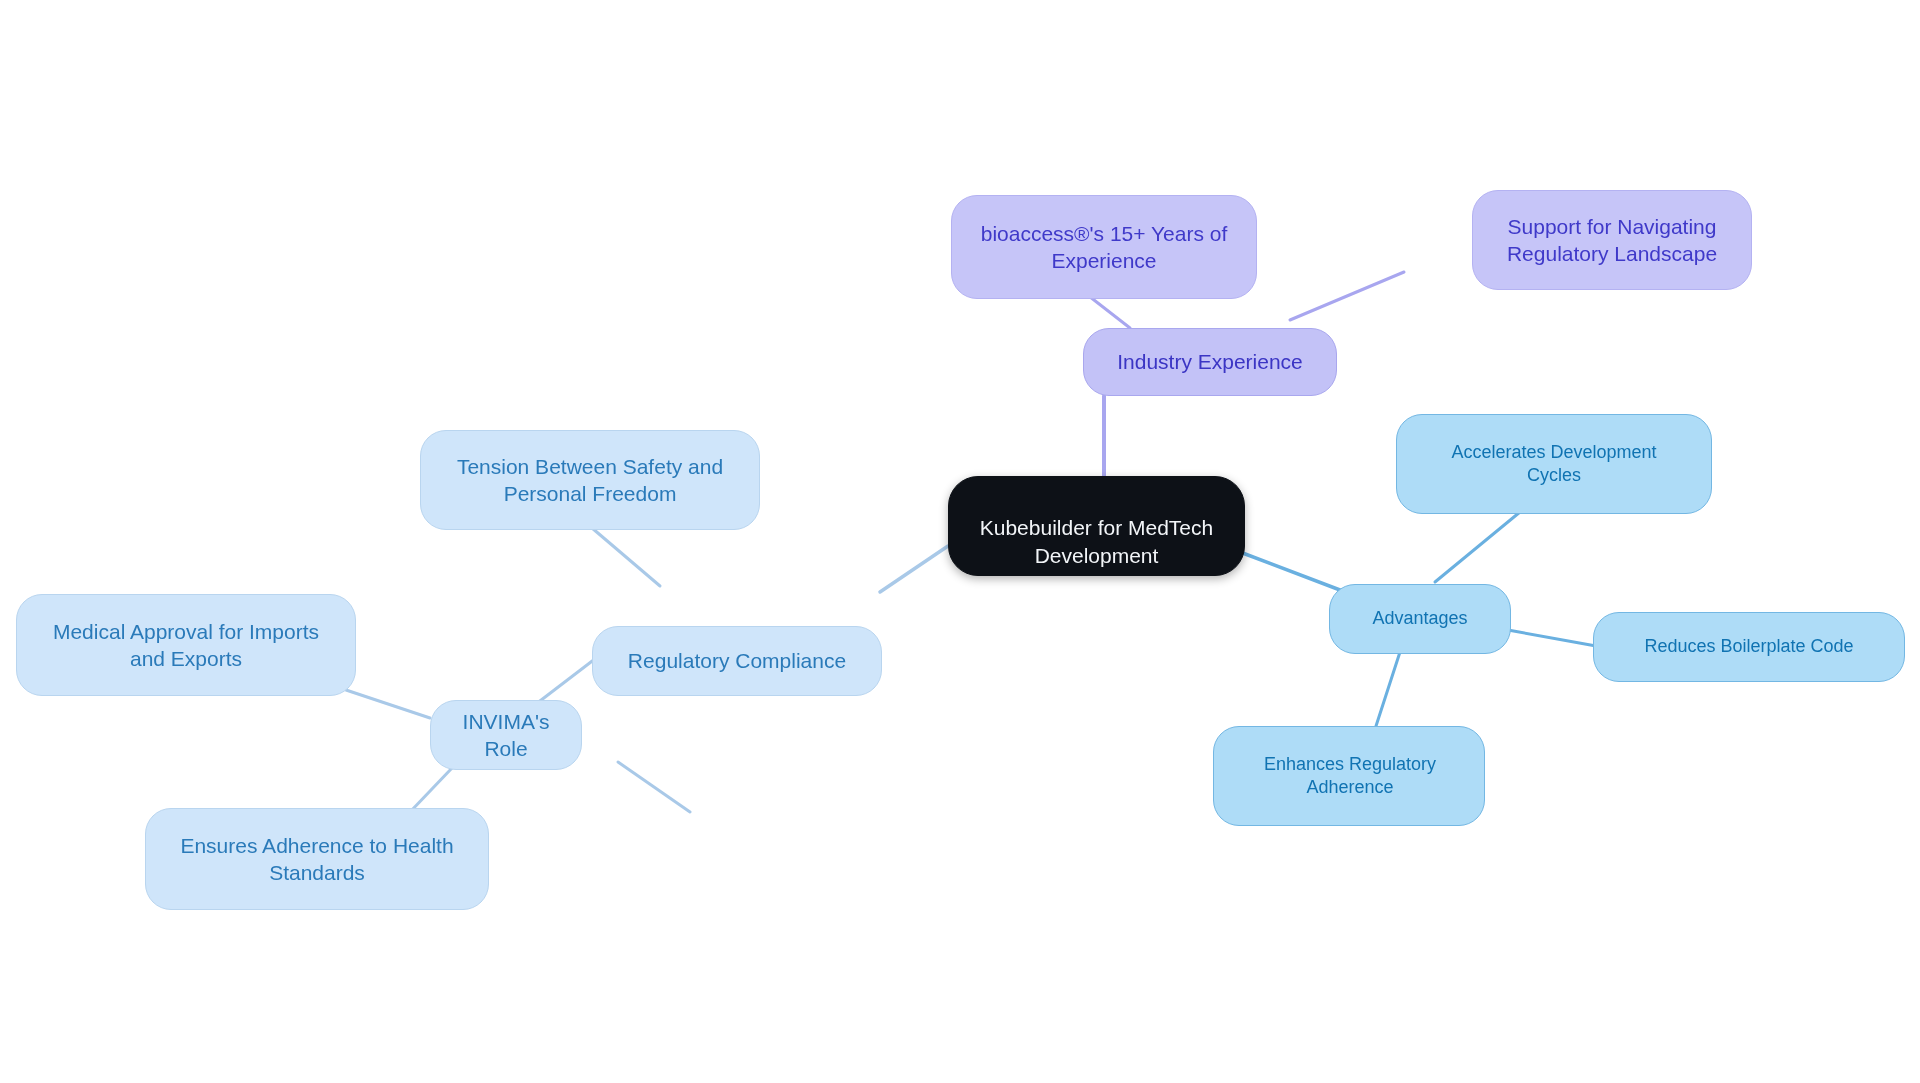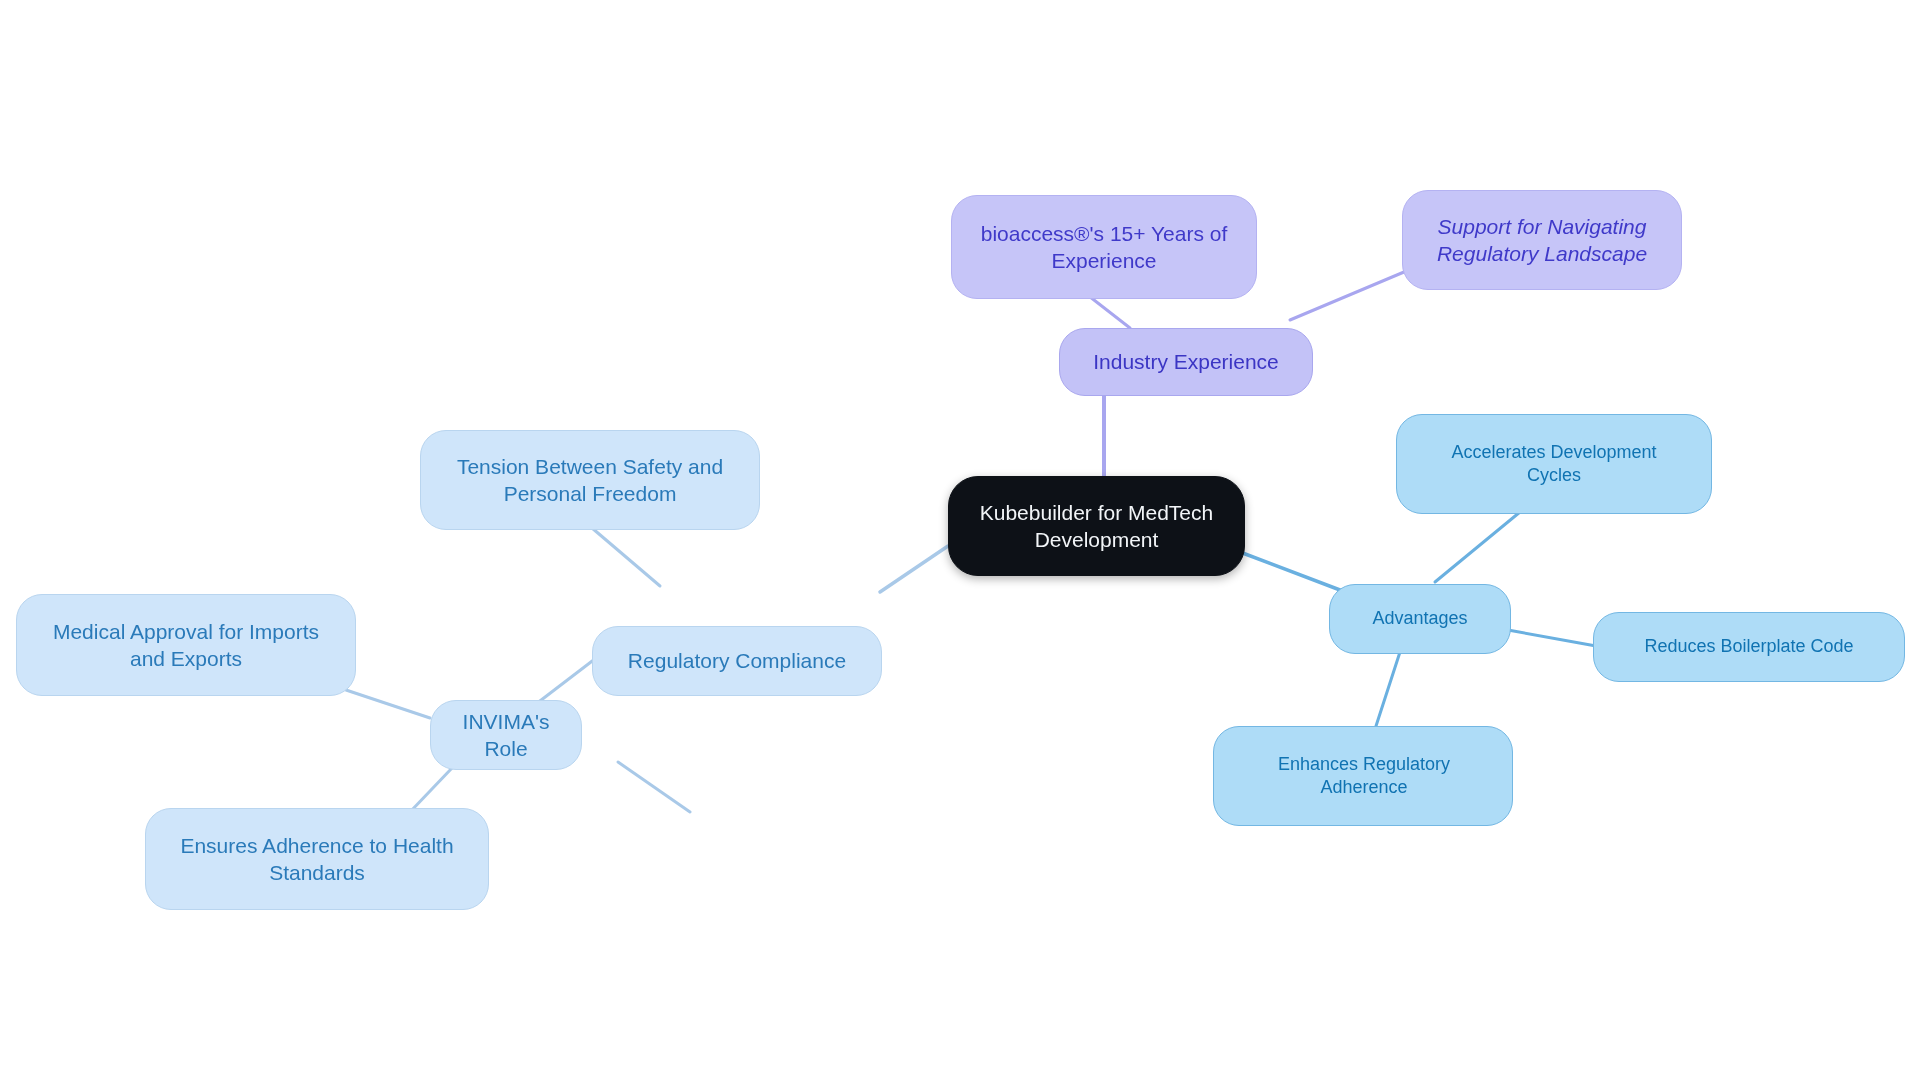--- a/index.html
+++ b/index.html
@@ -42,48 +42,48 @@
       <line x1="1508" y1="630" x2="1596" y2="646" stroke="#6ab0e0" stroke-width="3" stroke-linecap="round"></line>
       <line x1="1400" y1="652" x2="1376" y2="726" stroke="#6ab0e0" stroke-width="3" stroke-linecap="round"></line>
       <line x1="948" y1="546" x2="880" y2="592" stroke="#a9c9e8" stroke-width="3.5" stroke-linecap="round"></line>
       <line x1="660" y1="586" x2="592" y2="528" stroke="#a9c9e8" stroke-width="3" stroke-linecap="round"></line>
       <line x1="604" y1="652" x2="536" y2="704" stroke="#a9c9e8" stroke-width="3" stroke-linecap="round"></line>
       <line x1="430" y1="718" x2="346" y2="690" stroke="#a9c9e8" stroke-width="3" stroke-linecap="round"></line>
       <line x1="452" y1="768" x2="410" y2="812" stroke="#a9c9e8" stroke-width="3" stroke-linecap="round"></line>
       <line x1="618" y1="762" x2="690" y2="812" stroke="#a9c9e8" stroke-width="3" stroke-linecap="round"></line>
     </svg>
 
-  <div class="node n-root" style="left: 948px; top: 476px; width: 297px; height: 100px;">
+  <div class="node n-root" style="left: 948px; top: 476px; width: 297px; height: 100px; align-items: flex-end;">
     <span>Kubebuilder for MedTech
 Development</span>
   </div>
 
-  <div class="node n-purple" style="left: 1059px; top: 328px; width: 254px; height: 68px; align-items: center;">
+  <div class="node n-purple" style="left: 1083px; top: 328px; width: 254px; height: 68px; align-items: center;">
     <span>Industry Experience</span>
   </div>
   <div class="node n-purple-lite" style="left: 951px; top: 166px; width: 306px; height: 104px; margin-top: 29px;">
     <span>bioaccess®'s 15+ Years of
 Experience</span>
   </div>
-  <div class="node n-purple-lite" style="left: 1402px; top: 190px; width: 280px; height: 100px; font-style: italic;">
+  <div class="node n-purple-lite" style="left: 1472px; top: 190px; width: 280px; height: 100px;">
     <span>Support for Navigating
 Regulatory Landscape</span>
   </div>
 
   <div class="node n-sky" style="left: 1329px; top: 584px; width: 182px; height: 70px;">
     <span>Advantages</span>
   </div>
   <div class="node n-sky" style="left: 1396px; top: 414px; width: 316px; height: 100px;">
     <span>Accelerates Development
 Cycles</span>
   </div>
   <div class="node n-sky" style="left: 1593px; top: 612px; width: 312px; height: 70px;">
     <span>Reduces Boilerplate Code</span>
   </div>
-  <div class="node n-sky" style="left: 1213px; top: 726px; width: 300px; height: 100px; padding-left: 16px;">
+  <div class="node n-sky" style="left: 1213px; top: 726px; width: 272px; height: 100px; padding-left: 16px;">
     <span>Enhances Regulatory
 Adherence</span>
   </div>
 
   <div class="node n-pale" style="left: 592px; top: 585px; width: 290px; height: 70px; margin-top: 41px;">
     <span>Regulatory Compliance</span>
   </div>
   <div class="node n-pale" style="left: 420px; top: 430px; width: 340px; height: 100px;">
     <span>Tension Between Safety and
 Personal Freedom</span>

